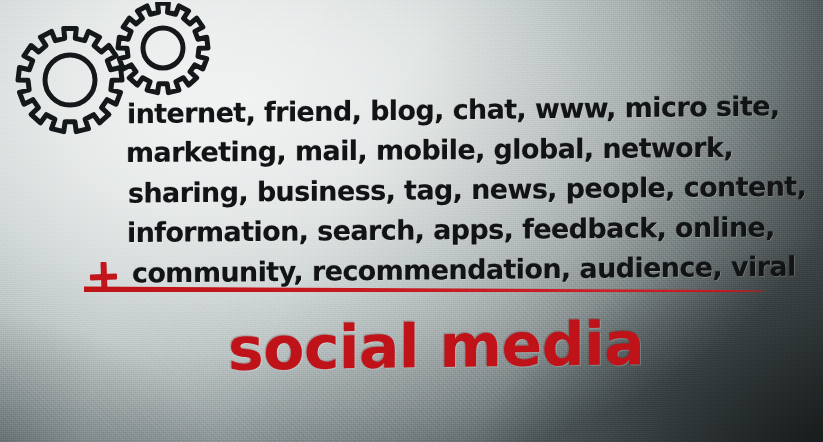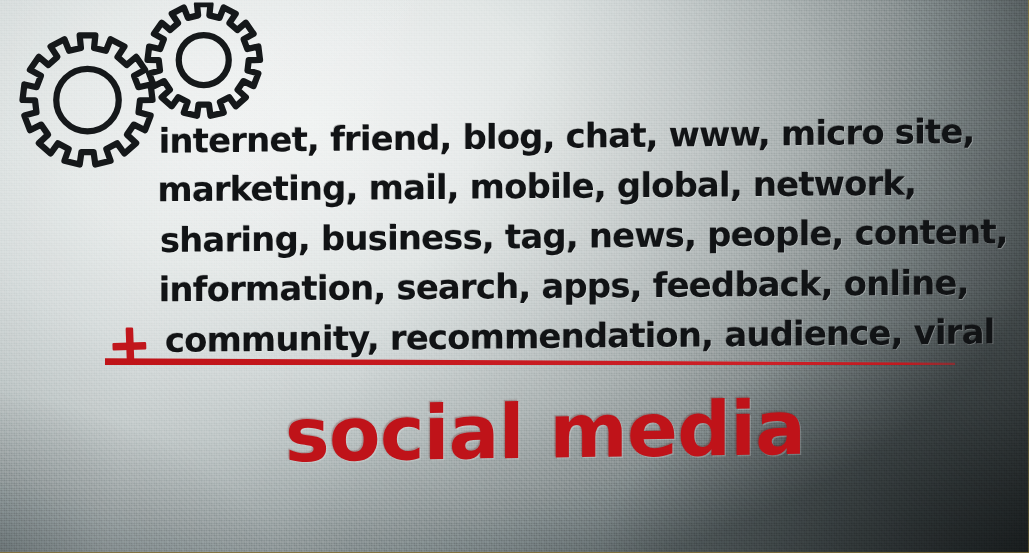--- a/index.html
+++ b/index.html
@@ -10,21 +10,21 @@
   }
   body {
     font-family: "DejaVu Sans", sans-serif;
   }
 
   #poster {
     position: relative;
     width: 823px;
     height: 442px;
     overflow: hidden;
-    background-color: #eab308;
+    background-color: #7dd3fc;
     user-select: none;
   }
 
   
   .bg-base {
     position: absolute;
     inset: 0;
     background:
       radial-gradient(ellipse 75% 88% at 30% 22%,
           #eef1f0 0%,

